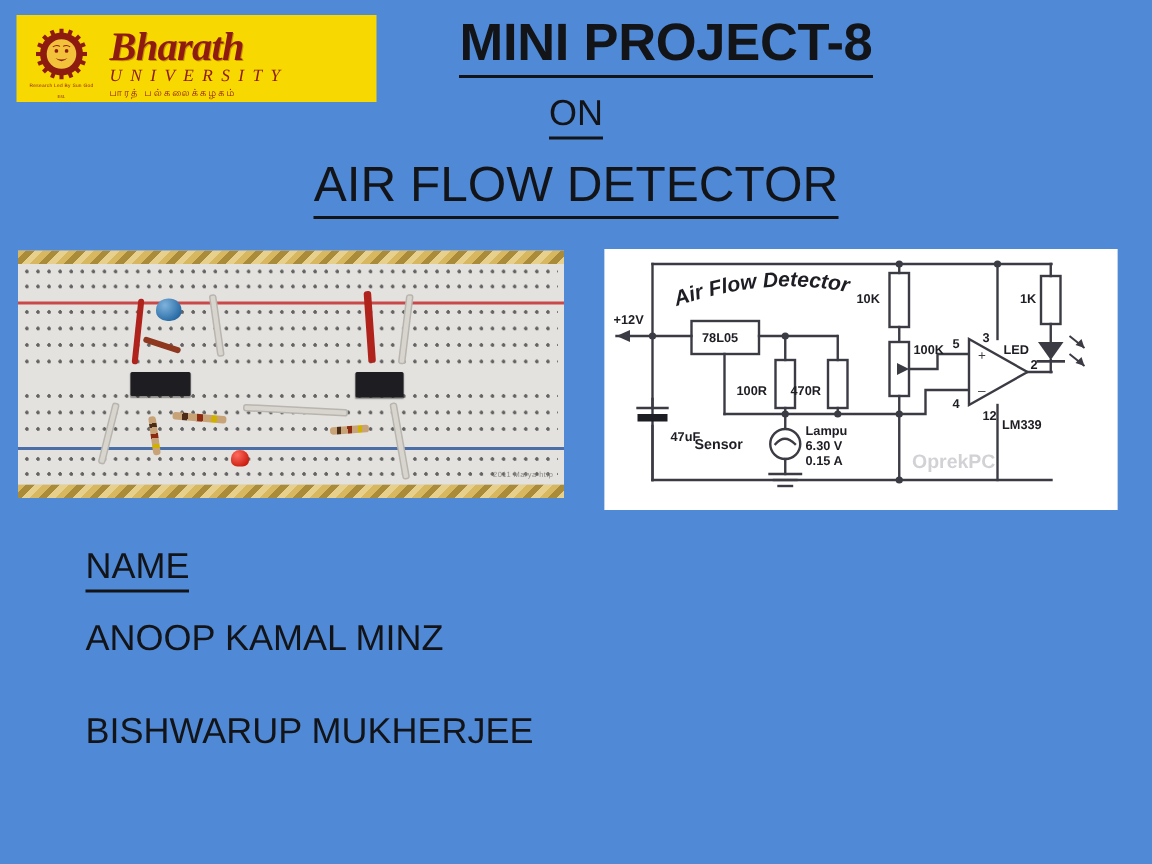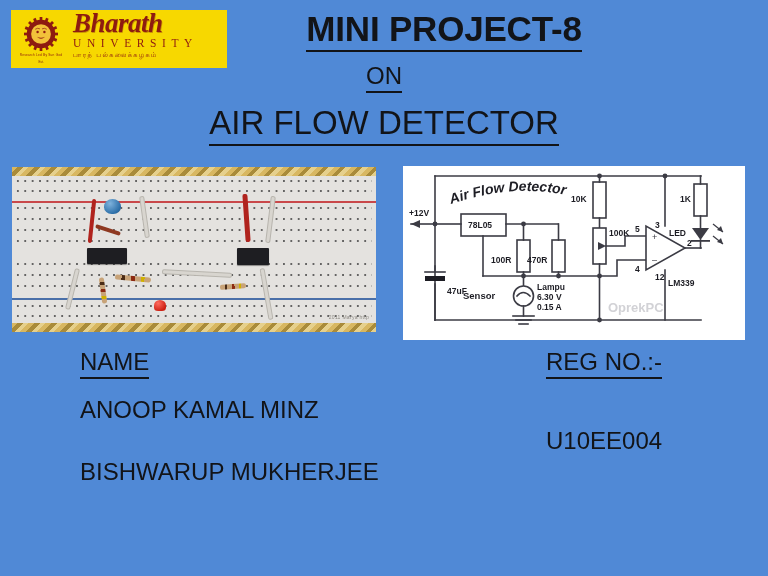--- a/index.html
+++ b/index.html
@@ -16,25 +16,25 @@
     height: 576px;
     background: #5089d6;
     overflow: hidden;
   }
 
   
   #logo-banner {
     position: absolute;
     left: 11px;
     top: 10px;
-    width: 216px;
+    width: 240px;
     height: 58px;
     background: #f7d800;
     display: flex;
-    align-items: flex-start;
+    align-items: flex-end;
     overflow: hidden;
   }
   #logo-emblem {
     position: relative;
     width: 60px;
     height: 56px;
     flex: 0 0 auto;
     display: flex;
     align-items: center;
     justify-content: center;
@@ -83,20 +83,21 @@
     display: block;
     text-shadow: 0.6px 0.6px 0 rgba(120,20,10,0.35);
   }
   #logo-wordmark .univ {
     font-family: "Liberation Serif", serif;
     font-size: 11.5px;
     color: #8e1b10;
     letter-spacing: 5.6px;
     display: block;
     margin-top: 1px;
+    font-style: italic;
   }
   #logo-wordmark .tamil {
     font-size: 6.5px;
     color: #8e1b10;
     letter-spacing: 1.4px;
     display: block;
     margin-top: 2px;
     white-space: nowrap;
   }
 
@@ -227,23 +228,22 @@
     width: 342px;
     height: 174px;
     background: #ffffff;
   }
   #circuit-diagram svg { display: block; }
 
   
   #roster {
     position: absolute;
     left: 0;
-    top: 348px;
+    top: 364px;
     width: 708px;
-    padding-left: 23px;
   }
   .roster-row {
     position: relative;
     height: 30px;
   }
   .roster-name {
     position: absolute;
     left: 57px;
     font-size: 24px;
     color: #121418;
@@ -483,30 +483,26 @@
       </g>
       <text x="205" y="146" id="lbl-watermark" font-family="Liberation Sans, sans-serif" font-size="13" font-weight="bold" fill="#d2d2d6">OprekPC</text>
     </svg>
   </div>
 
   <div id="roster">
     <div class="roster-row" id="roster-header">
       <span class="roster-name">
         <span class="ul">NAME</span>
       </span>
-      <span class="roster-reg">
-        <span class="ul">REG NO.:-</span>
-      </span>
     </div>
     <div id="roster-list">
       <div class="roster-row">
         <span class="roster-name">ANOOP KAMAL MINZ</span>
       </div>
       <div class="roster-row">
-        <span class="roster-reg">U10EE004</span>
       </div>
       <div class="roster-row">
         <span class="roster-name">BISHWARUP MUKHERJEE</span>
       </div>
     </div>
   </div>
 
 </div>
 
 </body></html>

